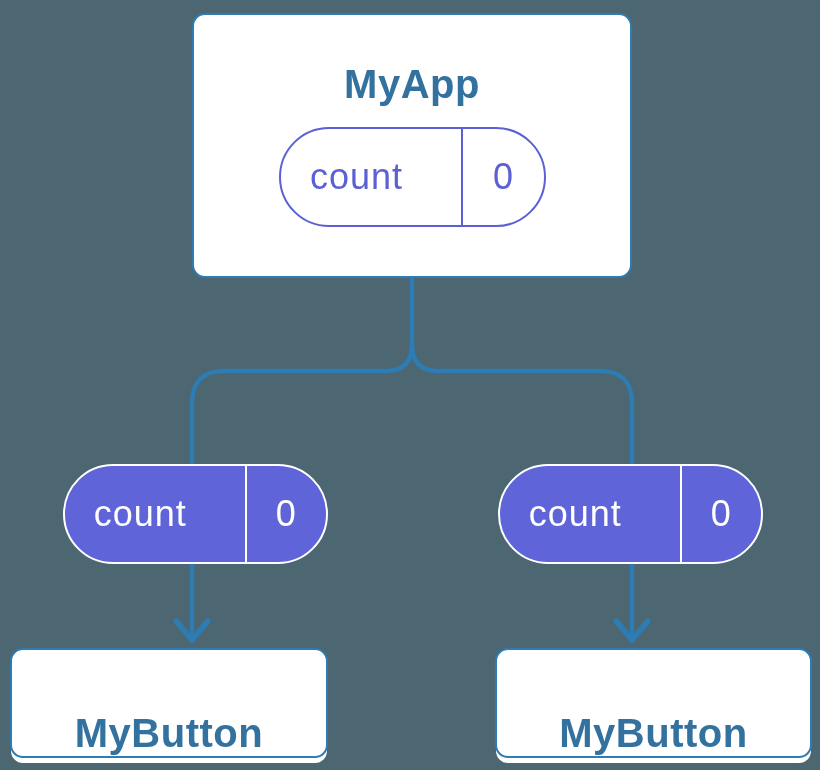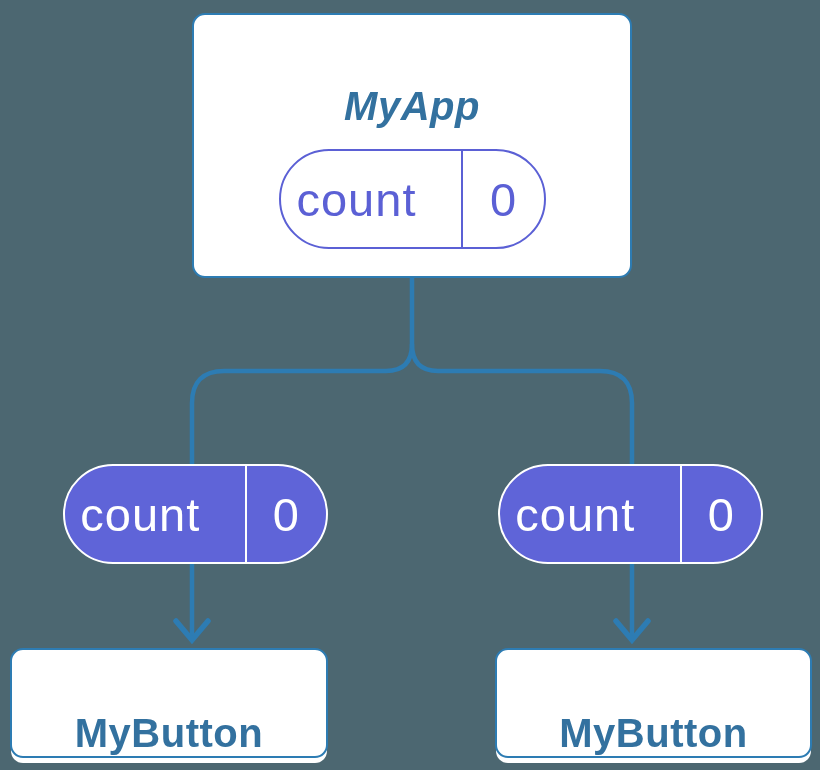--- a/index.html
+++ b/index.html
@@ -48,28 +48,28 @@
   }
   .node-leaf-left{ left:10px; top:648px; width:318px; height:110px; }
   .node-leaf-right{ left:495px; top:648px; width:317px; height:110px; }
   .node-title{
     color:var(--text-blue);
     font-size:40px;
     font-weight:600;
     letter-spacing:0.5px;
     line-height:1.15;
   }
-  .node-root .node-title{ margin-top:68px;font-style:italic; }
+  .node-root .node-title{ margin-top:46px; }
   .pill{
     display:flex;
     box-sizing:border-box;
     border-radius:999px;
     height:100px;
     overflow:hidden;
-    font-size:47px;
+    font-size:36px;
     letter-spacing:1px;
     gap:29px;
   }
   .pill-name, .pill-value{
     display:flex;
     align-items:center;
     justify-content:center;
     box-sizing:border-box;
   }
   .pill-name{ width:65%; }

